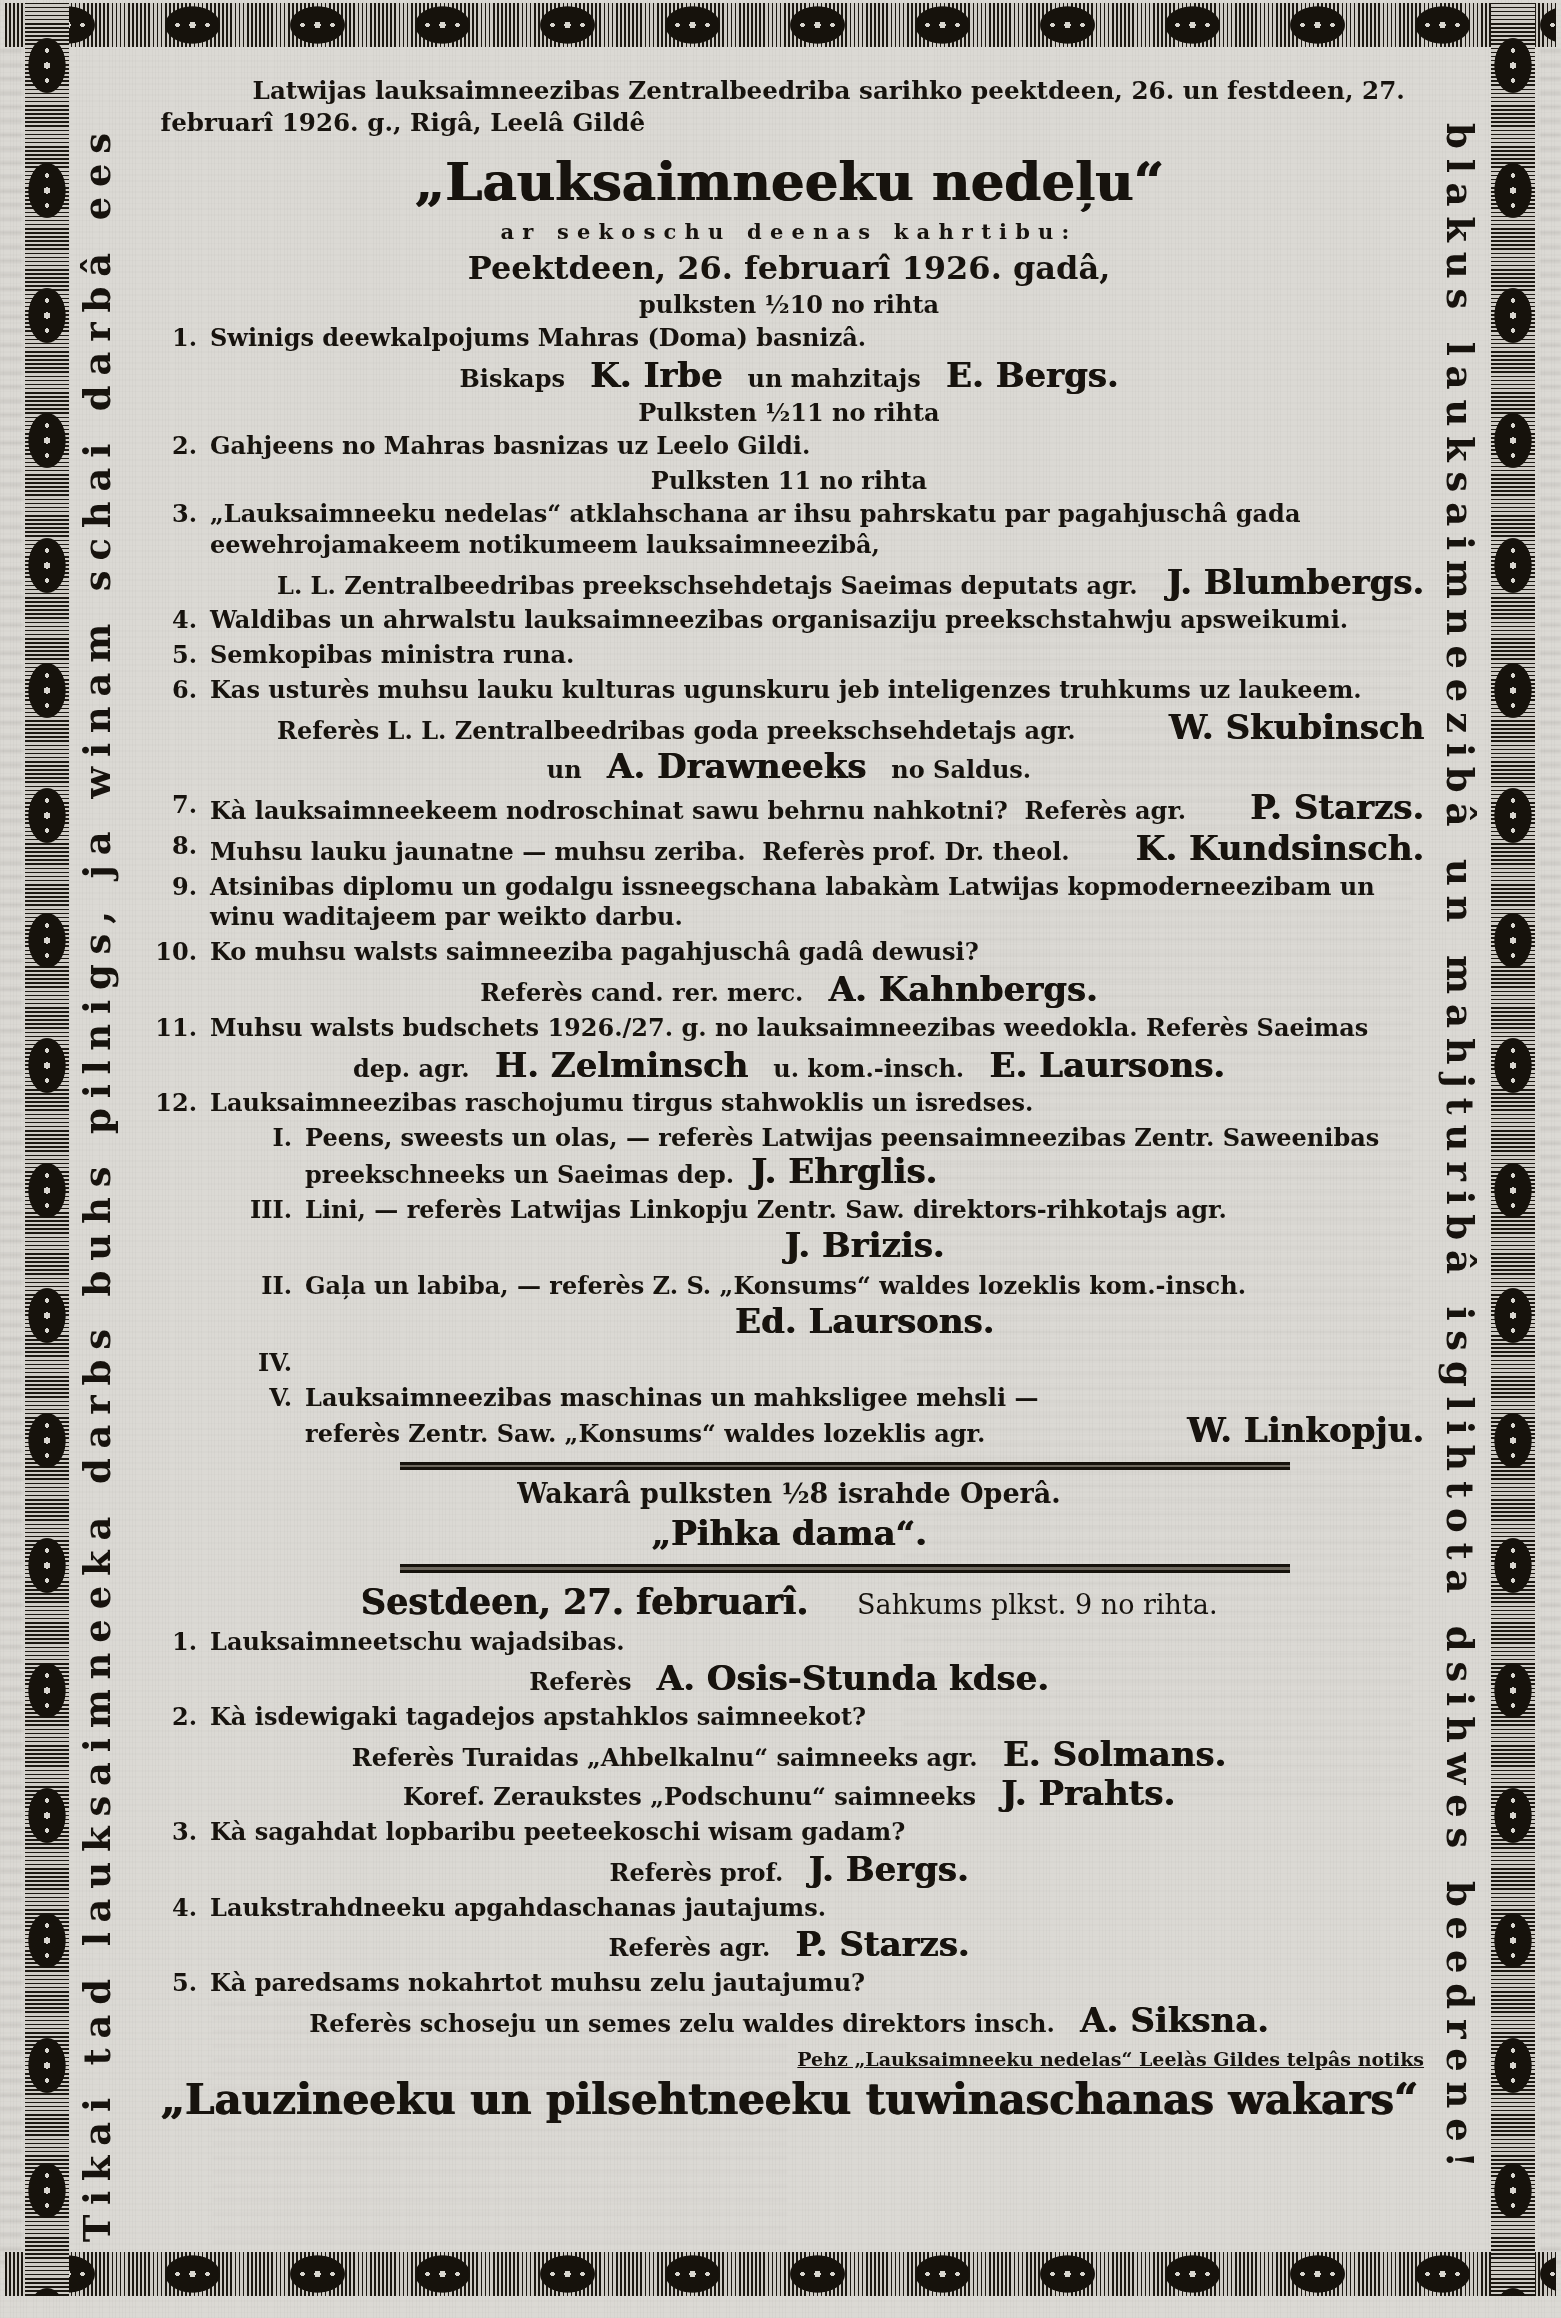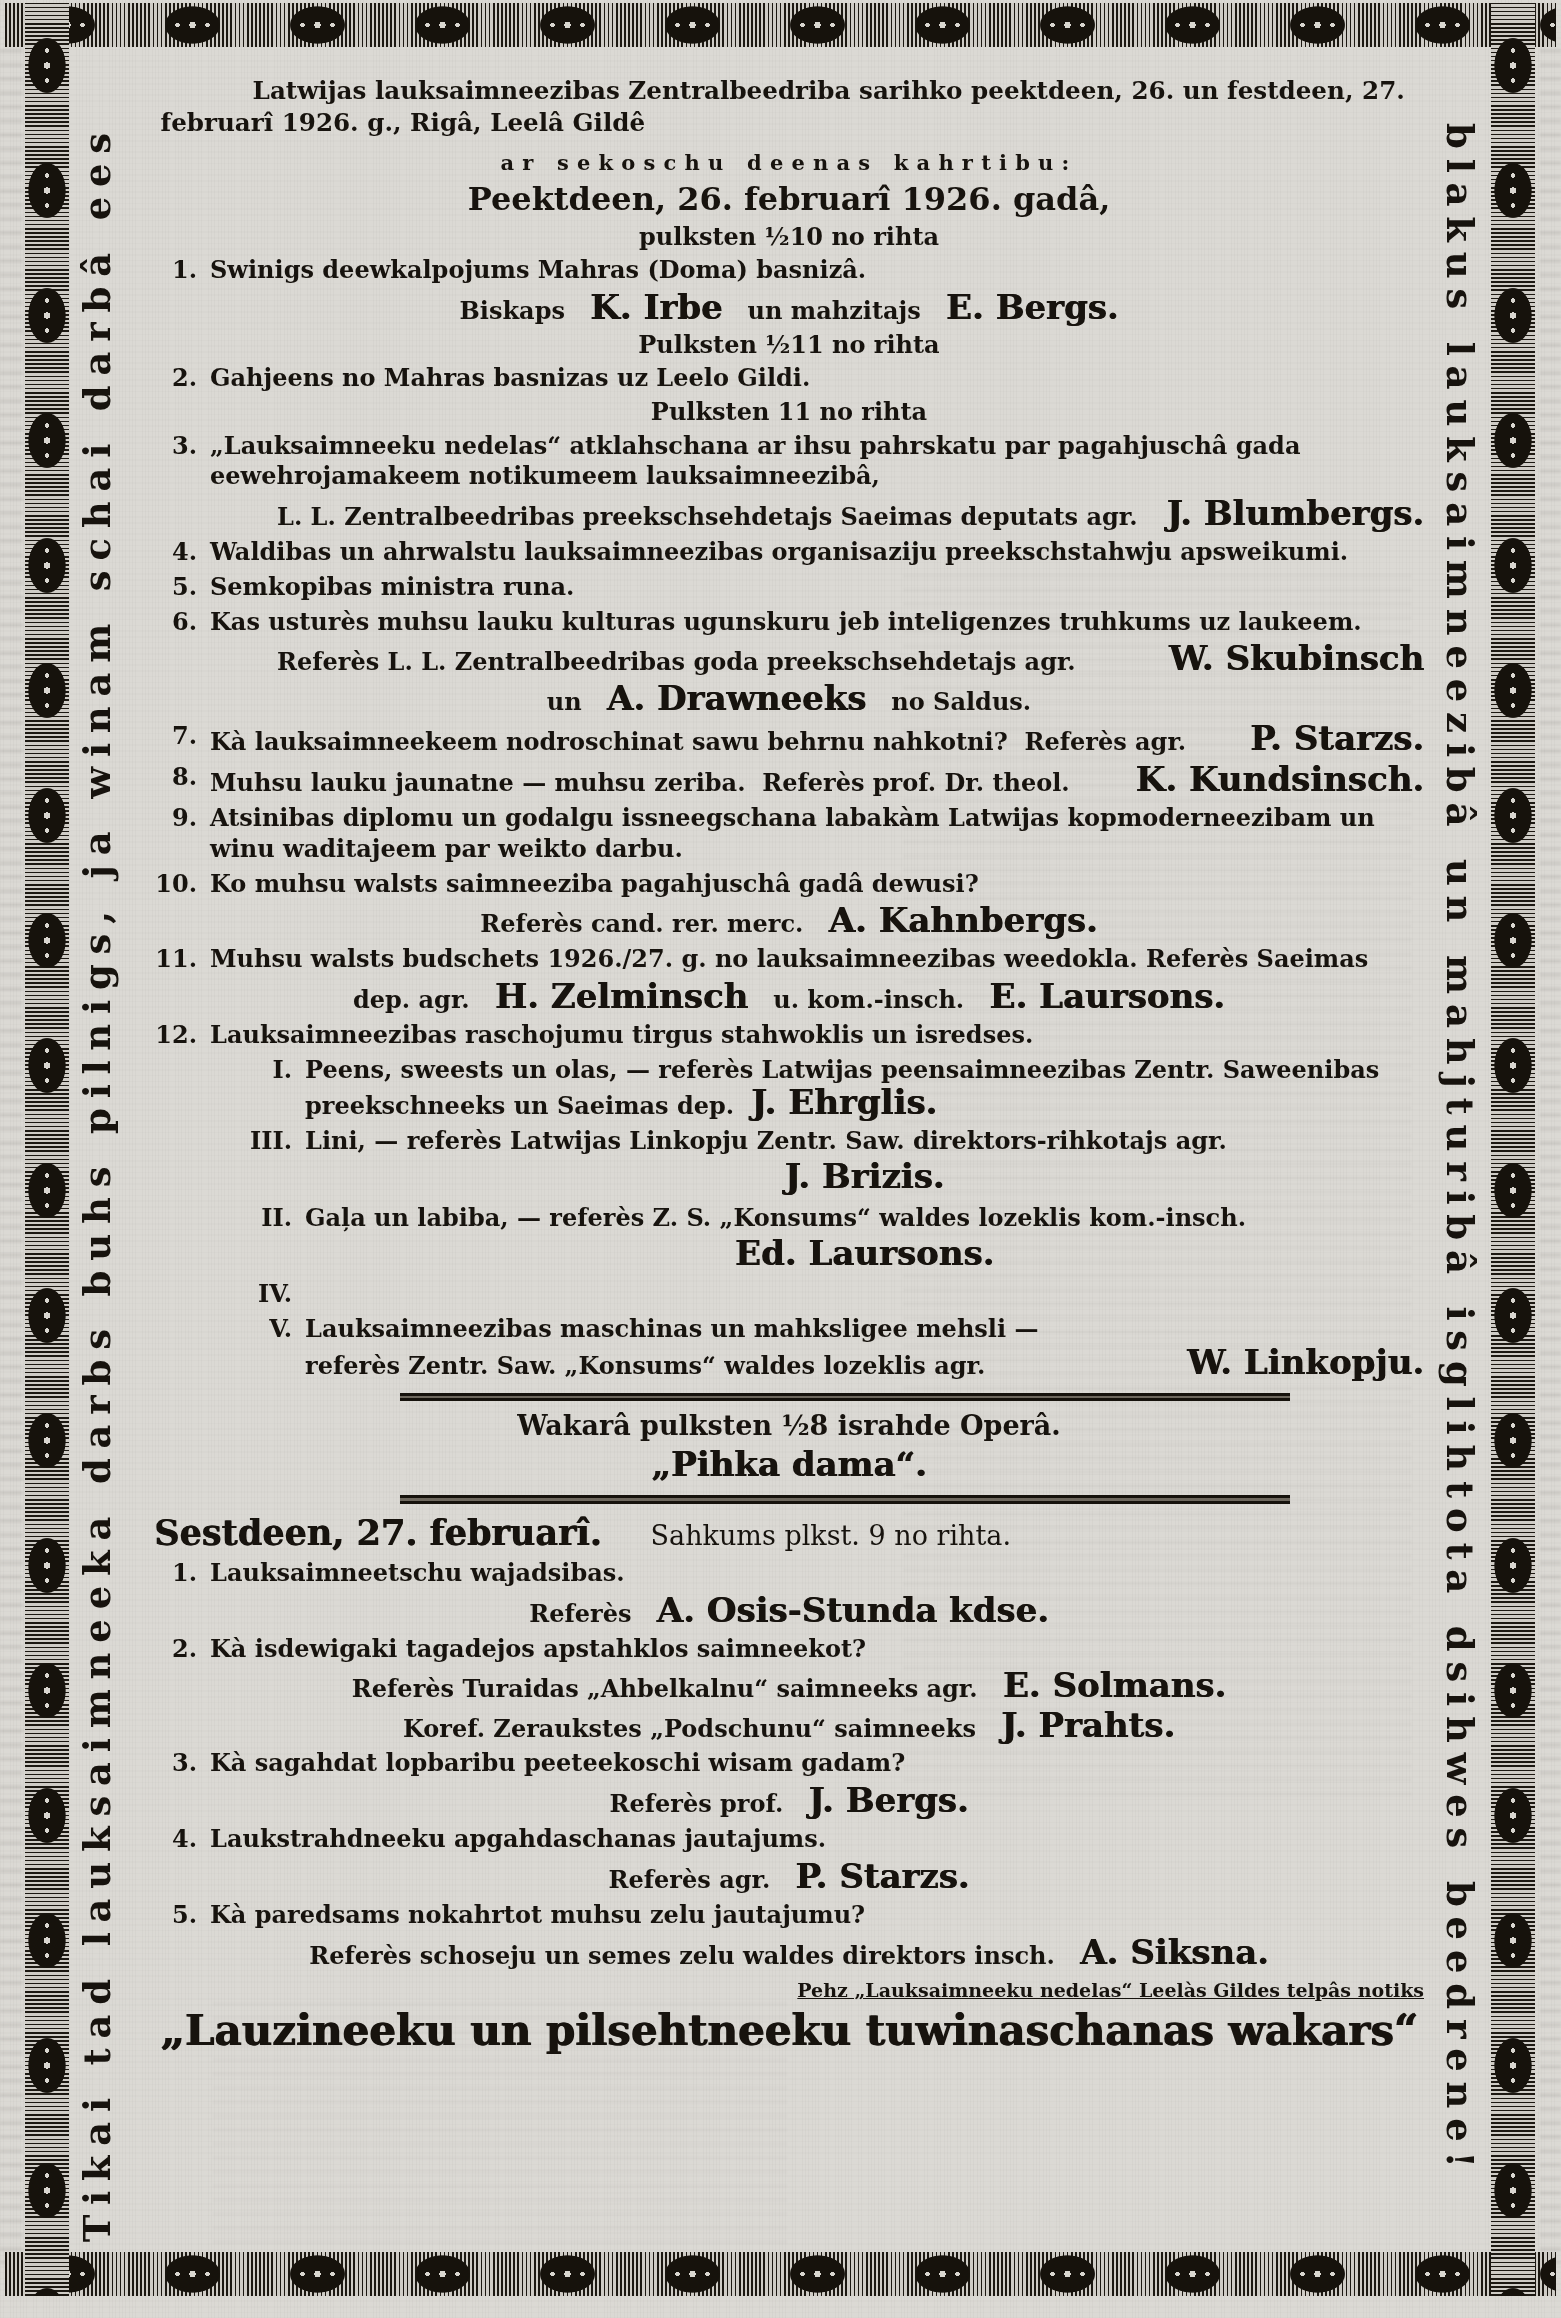--- a/index.html
+++ b/index.html
@@ -64,21 +64,21 @@
   .row.sub .n{margin-left:95px;}
   .nm{font-size:34px;line-height:1;white-space:nowrap;font-weight:bold;text-shadow:0.7px 0 0 currentColor;}
   .refline{font-size:24px;font-weight:bold;margin:2.5px 0;line-height:1.28;}
   .refline.c{text-align:center;}
   .split{display:flex;justify-content:space-between;align-items:baseline;gap:26px;}
   .pad1{padding-left:123px;}
   .rule{height:2.5px;background:#6e685e;border-top:3.3px solid #16120c;border-bottom:3.3px solid #16120c;
         width:890px;margin:11.5px 0 8.2px 246px;}
   .operaline{font-size:27px;font-weight:bold;text-align:center;margin:6.6px 0 0;}
   .opname{font-size:34px;font-weight:bold;text-align:center;margin:3.3px 0 4.9px;text-shadow:0.8px 0 0 currentColor;}
-  .d2head{display:flex;justify-content:flex-start;align-items:baseline;gap:49px;margin:8.2px 0 4.9px;}
+  .d2head{display:flex;justify-content:center;align-items:baseline;gap:49px;margin:8.2px 0 4.9px;}
   .d2head .a{font-size:35px;font-weight:bold;text-shadow:0.8px 0 0 currentColor;}
   .d2head .b2{font-size:27px;font-weight:normal;}
   .afternote{font-size:19px;font-weight:bold;text-align:right;margin:8.2px 0 1.6px;text-decoration:underline;}
   .balltitle{font-size:42px;font-weight:bold;text-align:center;margin:4.9px 0 1.6px;
              text-shadow:1.1px 0 0 currentColor;white-space:nowrap;}
 </style>
 </head>
 <body>
 
 <div class="bleed soft" style="left:0;top:49px;width:23px;height:2215px;"></div>
@@ -92,20 +92,21 @@
 <div class="band v right"></div>
 
 <div class="vtext lft">Tikai tad lauksaimneeka darbs buhs pilnigs, ja winam schai darbâ ees</div>
 <div class="vtext rgt">blakus lauksaimneezibâ un mahjturibâ isglihtota dsihwes beedrene!</div>
 
 <div class="content">
 
 
   <div class="intro">Latwijas lauksaimneezibas Zentralbeedriba sarihko peektdeen, 26. un festdeen, 27. februarî 1926. g., Rigâ, Leelâ Gildê</div>
 
+  <div class="h2">„Lauksaimneeku nedeļu“</div>
   <div class="agenda">ar sekoschu deenas kahrtibu:</div>
 
   <div class="h3">Peektdeen, 26. februarî 1926. gadâ,</div>
   <div class="time">pulksten ½10 no rihta</div>
 
   <div class="row">
     <span class="n">1.</span>
     <div class="b">Swinigs deewkalpojums Mahras (Doma) basnizâ.</div>
   </div>
   <div class="refline c">

